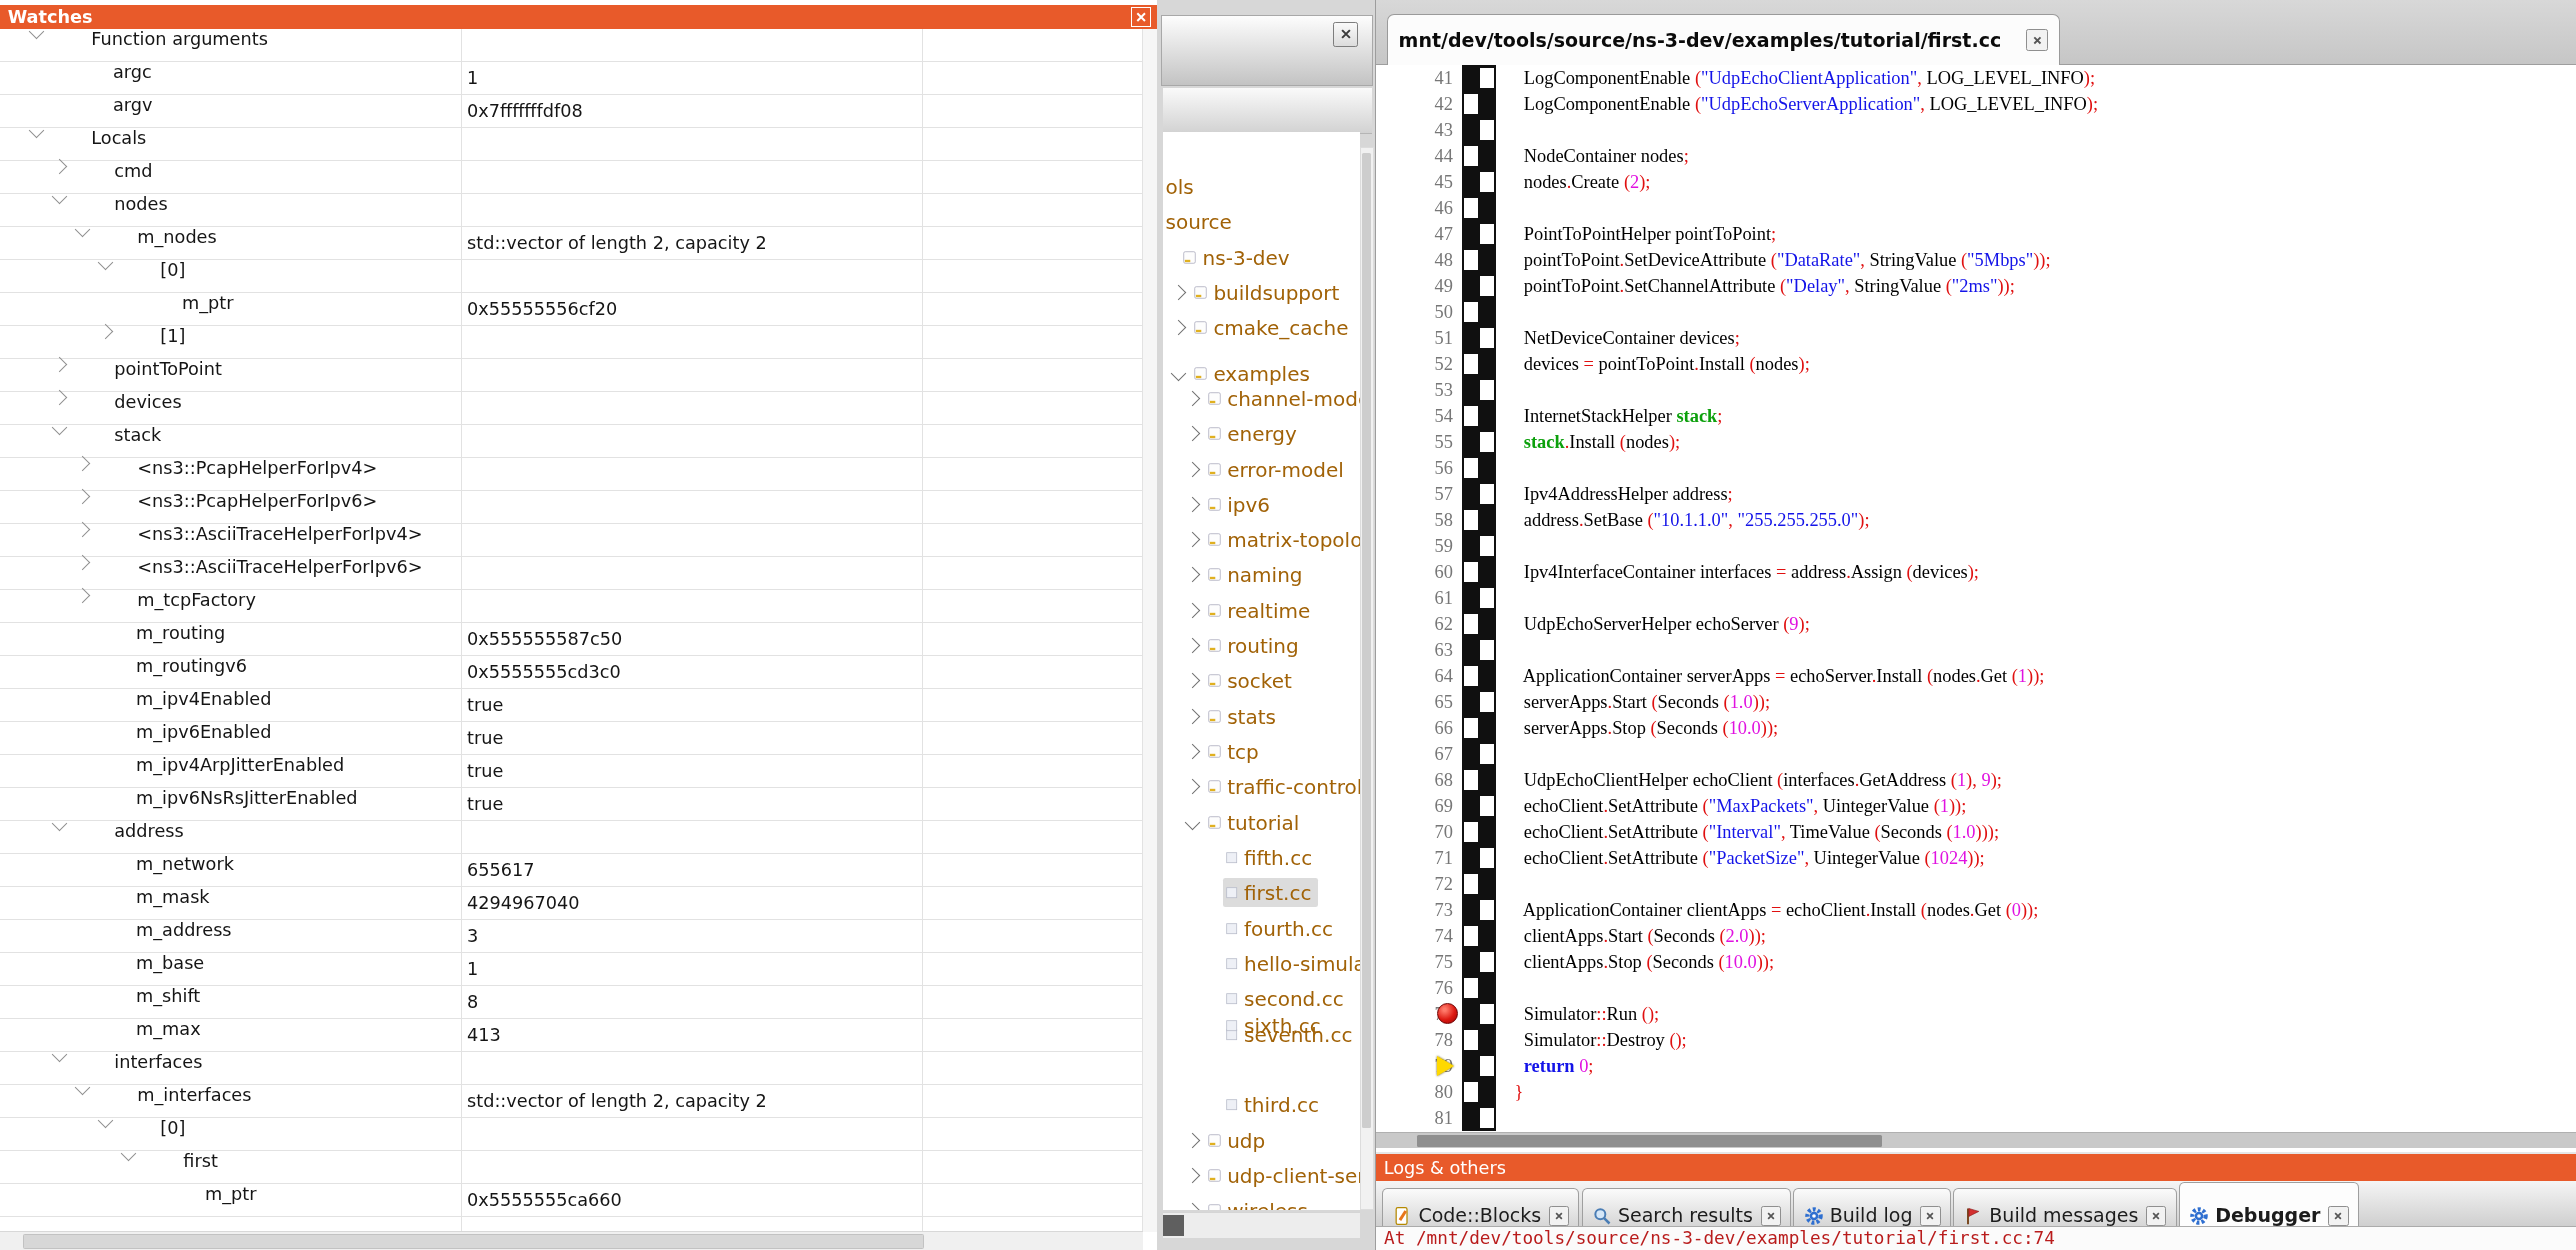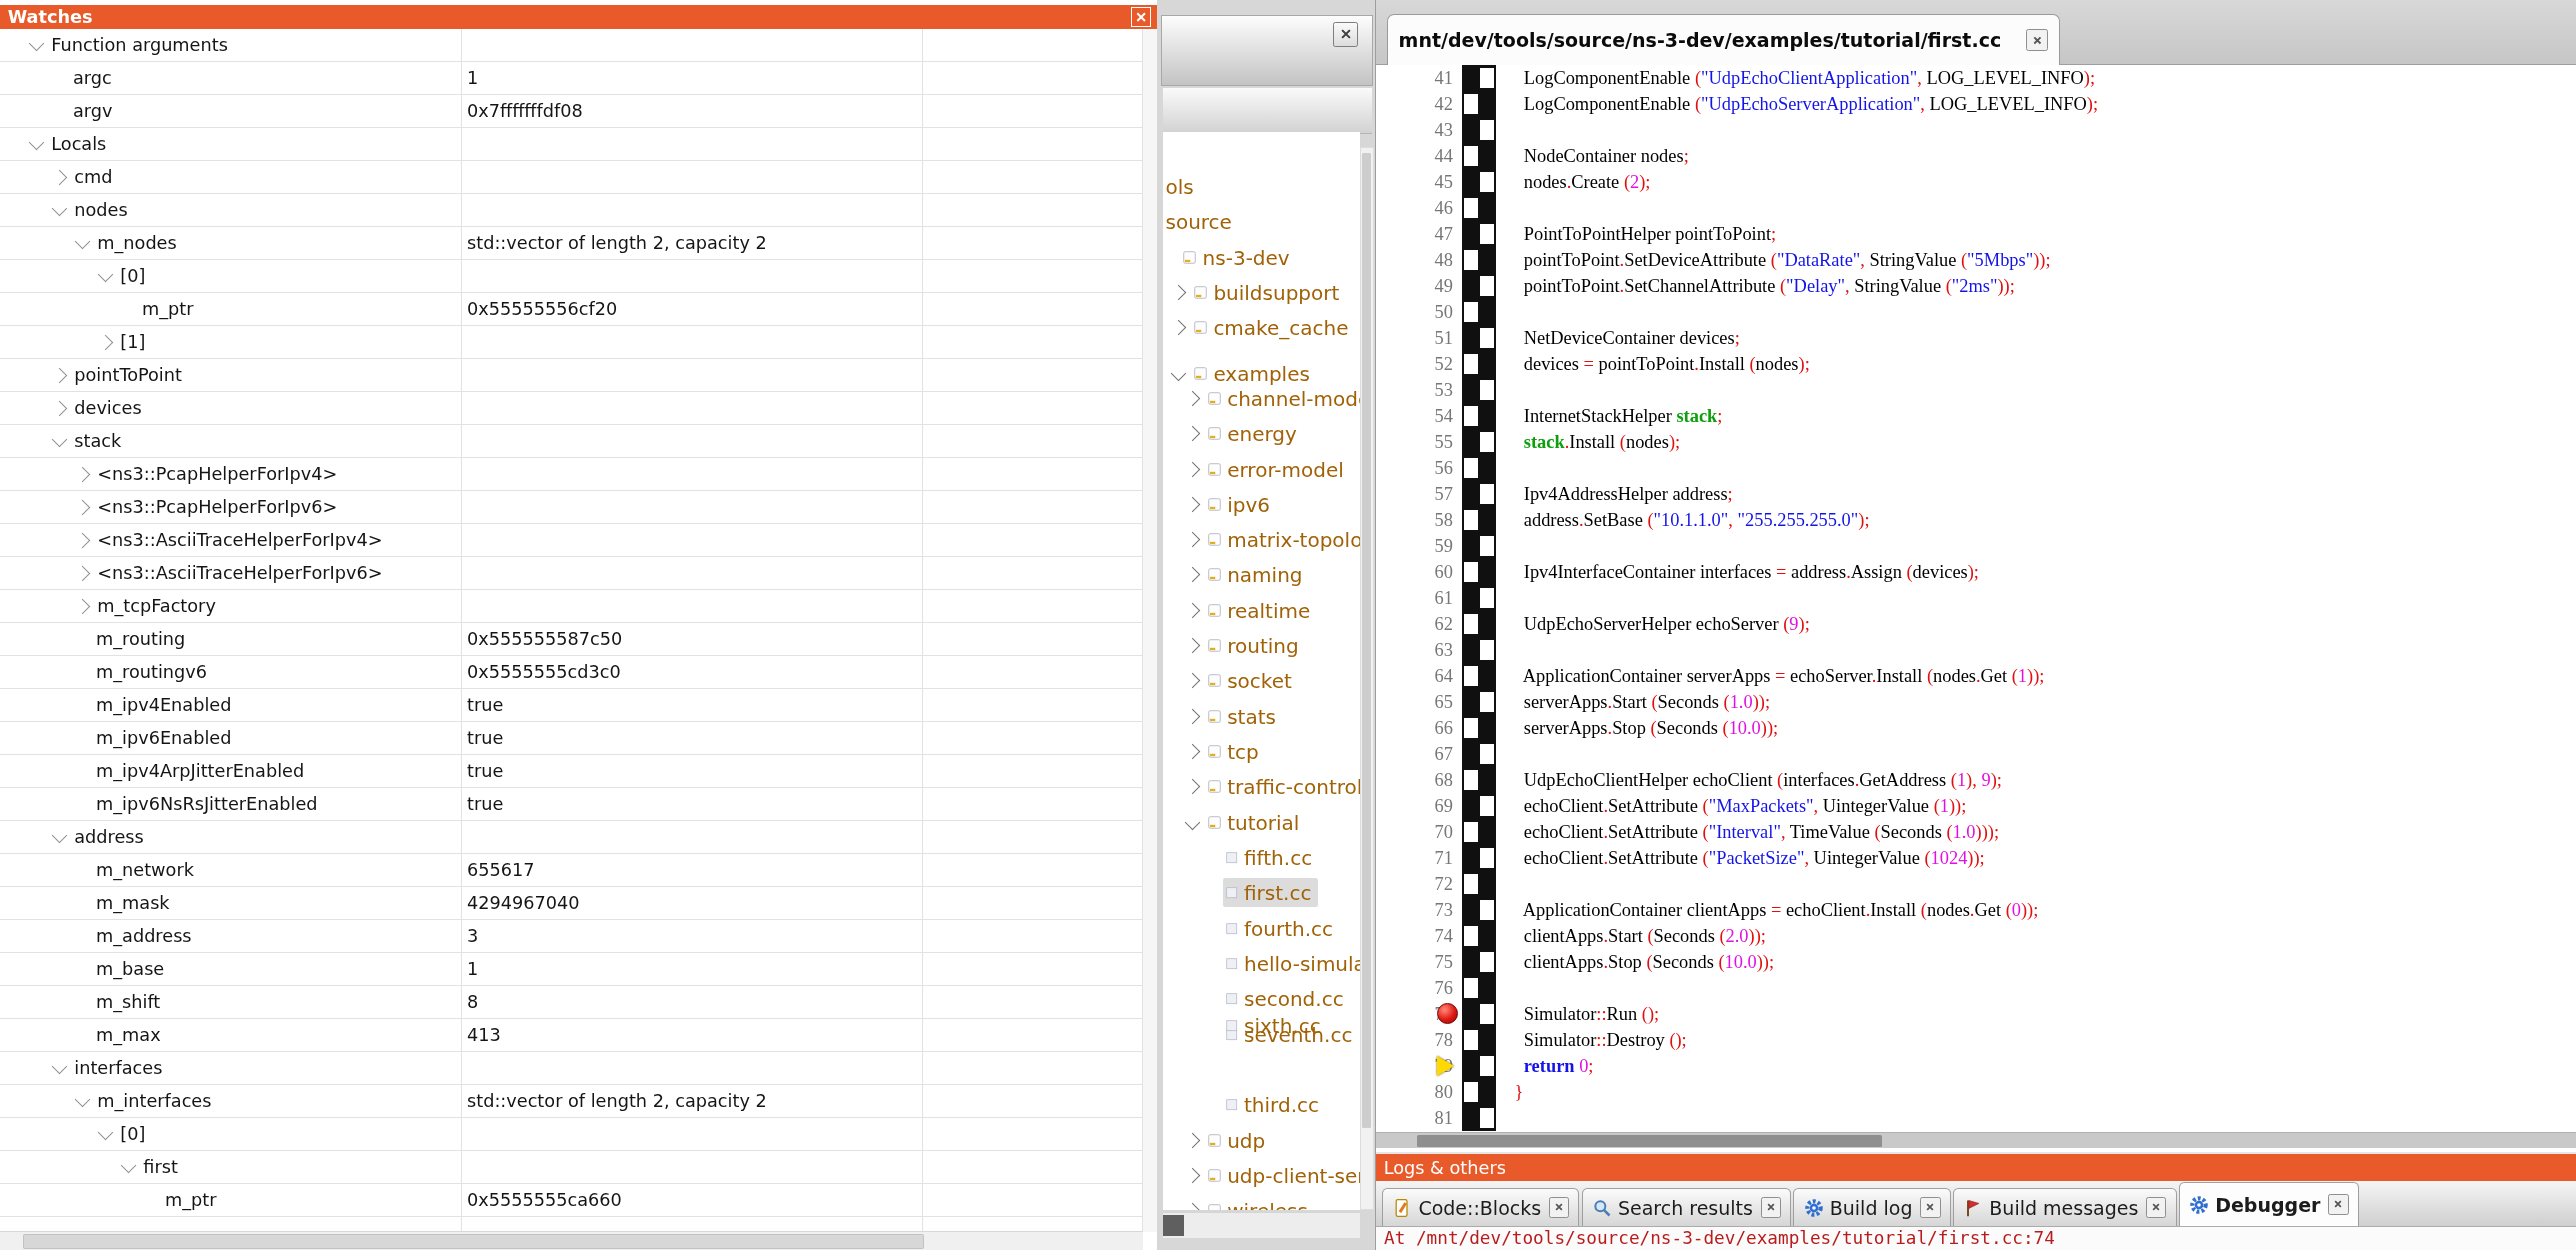--- a/index.html
+++ b/index.html
@@ -6,21 +6,21 @@
   #root{position:relative;width:2576px;height:1250px;overflow:hidden;
         font-family:"DejaVu Sans","Liberation Sans",sans-serif;background:#d7d7d7;}
   
   #watches{position:absolute;left:0;top:0;width:1157px;height:1250px;background:#fff;}
   #watches .titlebar{position:absolute;left:0;top:4.6px;width:1157px;height:24.6px;background:#e85a2a;
        color:#fff;font-size:17.7px;font-weight:600;line-height:24.6px;padding-left:7.7px;box-sizing:border-box;}
   #watches .wclose{position:absolute;right:6.1px;top:2.3px;width:20px;height:20px;border:1.5px solid #fff;
        box-sizing:border-box;display:flex;align-items:center;justify-content:center;}
   #watch-rows{position:absolute;left:0;top:29px;width:1143px;bottom:18.4px;background:#fff;overflow:hidden;}
   .watch-row{position:relative;height:33px;box-sizing:border-box;border-bottom:0.8px solid #e2e2e2;
-       display:flex;align-items:center;font-size:17.7px;color:#151515;}
+       display:flex;font-size:17.7px;color:#151515;gap:40px;}
   .watch-row .wname{white-space:nowrap;}
   .watch-row .wval{position:absolute;left:467px;top:0;width:445px;height:100%;display:flex;align-items:center;white-space:nowrap;}
   .wgut{position:absolute;left:0;top:29px;width:23px;bottom:18.4px;background:#ececec;border-right:0.8px solid #dadada;}
   .colline{position:absolute;top:29px;bottom:18.4px;width:0.8px;background:#e2e2e2;}
   #watches .hscroll{position:absolute;left:0;bottom:0;height:18.4px;width:1143px;background:#f0f0f0;border-top:0.8px solid #d8d8d8;}
   #watches .hthumb{position:absolute;left:23px;top:2.3px;height:13px;width:899px;background:#d7d7d7;border:0.8px solid #c2c2c2;border-radius:1.5px;}
   #watches .rightstrip{position:absolute;right:0;top:29px;width:14px;bottom:18.4px;background:#f6f6f6;border-left:0.8px solid #e2e2e2;}
   
   .chev{display:inline-block;width:10px;height:10px;border-right:1.5px solid #8f8f8f;border-bottom:1.5px solid #8f8f8f;
         transform:rotate(-45deg);margin:0 9.2px 0 3.1px;flex:none;}
@@ -73,21 +73,21 @@
   .tk-k{color:#1414e8;font-weight:bold;}
   .tk-g{color:#0ca00c;font-weight:bold;}
   #editor .ehscroll{position:absolute;left:0;top:1132px;height:16px;width:100%;background:#c9c9c9;border-top:0.8px solid #b0b0b0;box-sizing:border-box;}
   #editor .ehthumb{position:absolute;left:41px;top:1.5px;height:12.3px;width:465px;background:#8f8f8f;border-radius:1.5px;}
   
   #logs{position:absolute;left:1375px;top:1152px;width:1201px;height:98px;background:#e6e6e6;border-left:0.8px solid #9d9d9d;box-sizing:border-box;}
   #logs .ltitle{position:absolute;left:0;top:1.5px;width:100%;height:28px;background:#e85a2a;color:#fff;
         font-size:17.7px;line-height:28px;padding-left:7.7px;box-sizing:border-box;}
   #logs .ltabbar{position:absolute;left:0;top:29px;width:100%;height:45px;background:linear-gradient(#f5f5f5,#cfcfcf);
         display:flex;align-items:flex-end;padding-left:6.1px;box-sizing:border-box;}
-  .log-tab{flex:none;height:37px;display:flex;align-items:center;padding:0 9.2px;margin-right:2.3px;
+  .log-tab{flex:none;height:37px;display:flex;align-items:flex-end;padding:0 9.2px;margin-right:2.3px;
         background:linear-gradient(#fbfbfb,#d6d6d6);border:0.8px solid #9f9f9f;border-bottom:none;border-radius:5.4px 5.4px 0 0;
         font-size:19px;color:#1c1c1c;}
   .log-tab.active{background:#fdfdfd;height:43px;font-weight:bold;}
   .log-tab .licon{display:flex;margin-right:6.1px;}
   .log-tab .xbox{width:18.4px;height:18.4px;margin-left:7.7px;}
   #logs .lstatus{position:absolute;left:0;top:74px;width:100%;height:24.6px;background:#fbfbfb;border-top:0.8px solid #ababab;
         font-family:"DejaVu Sans Mono","Liberation Mono",monospace;font-size:17.7px;color:#b91c1c;
         line-height:23px;padding-left:8px;box-sizing:border-box;white-space:nowrap;}
 </style>
 </head>

